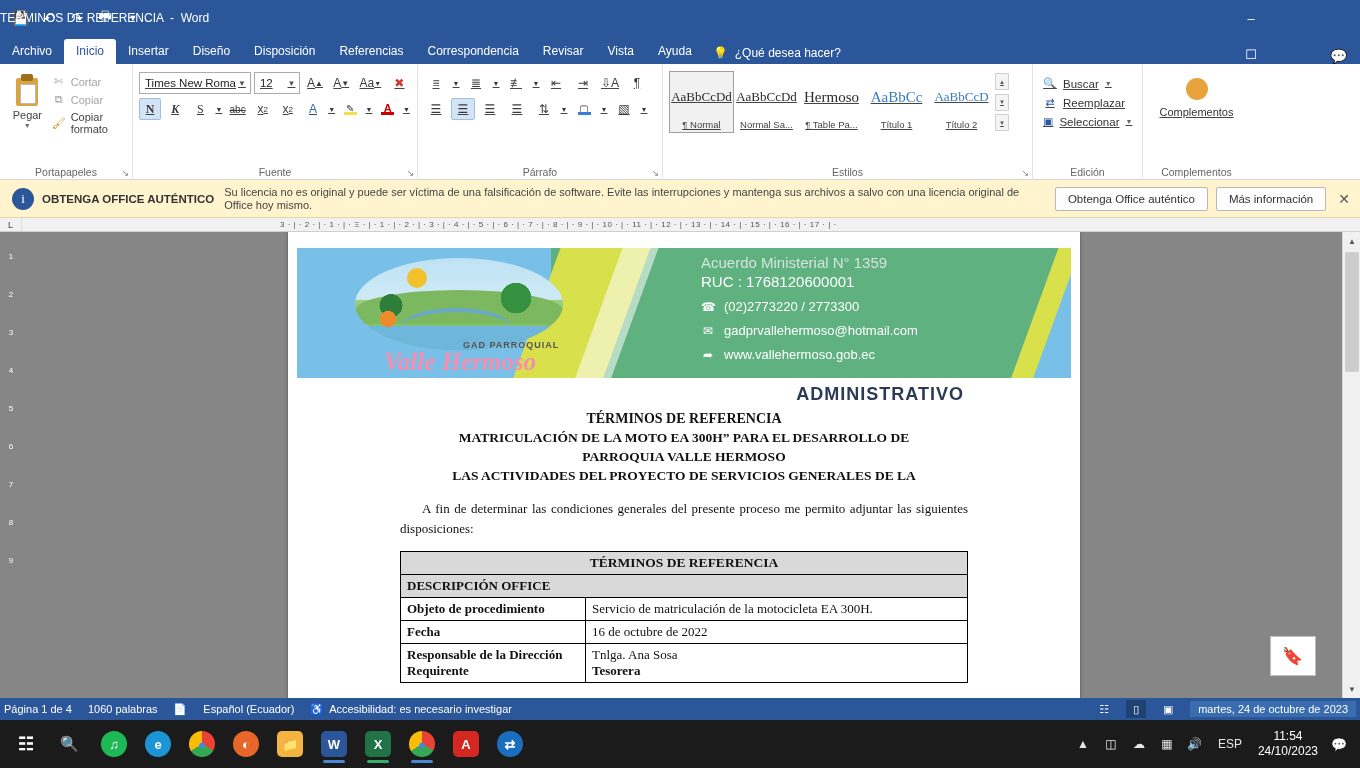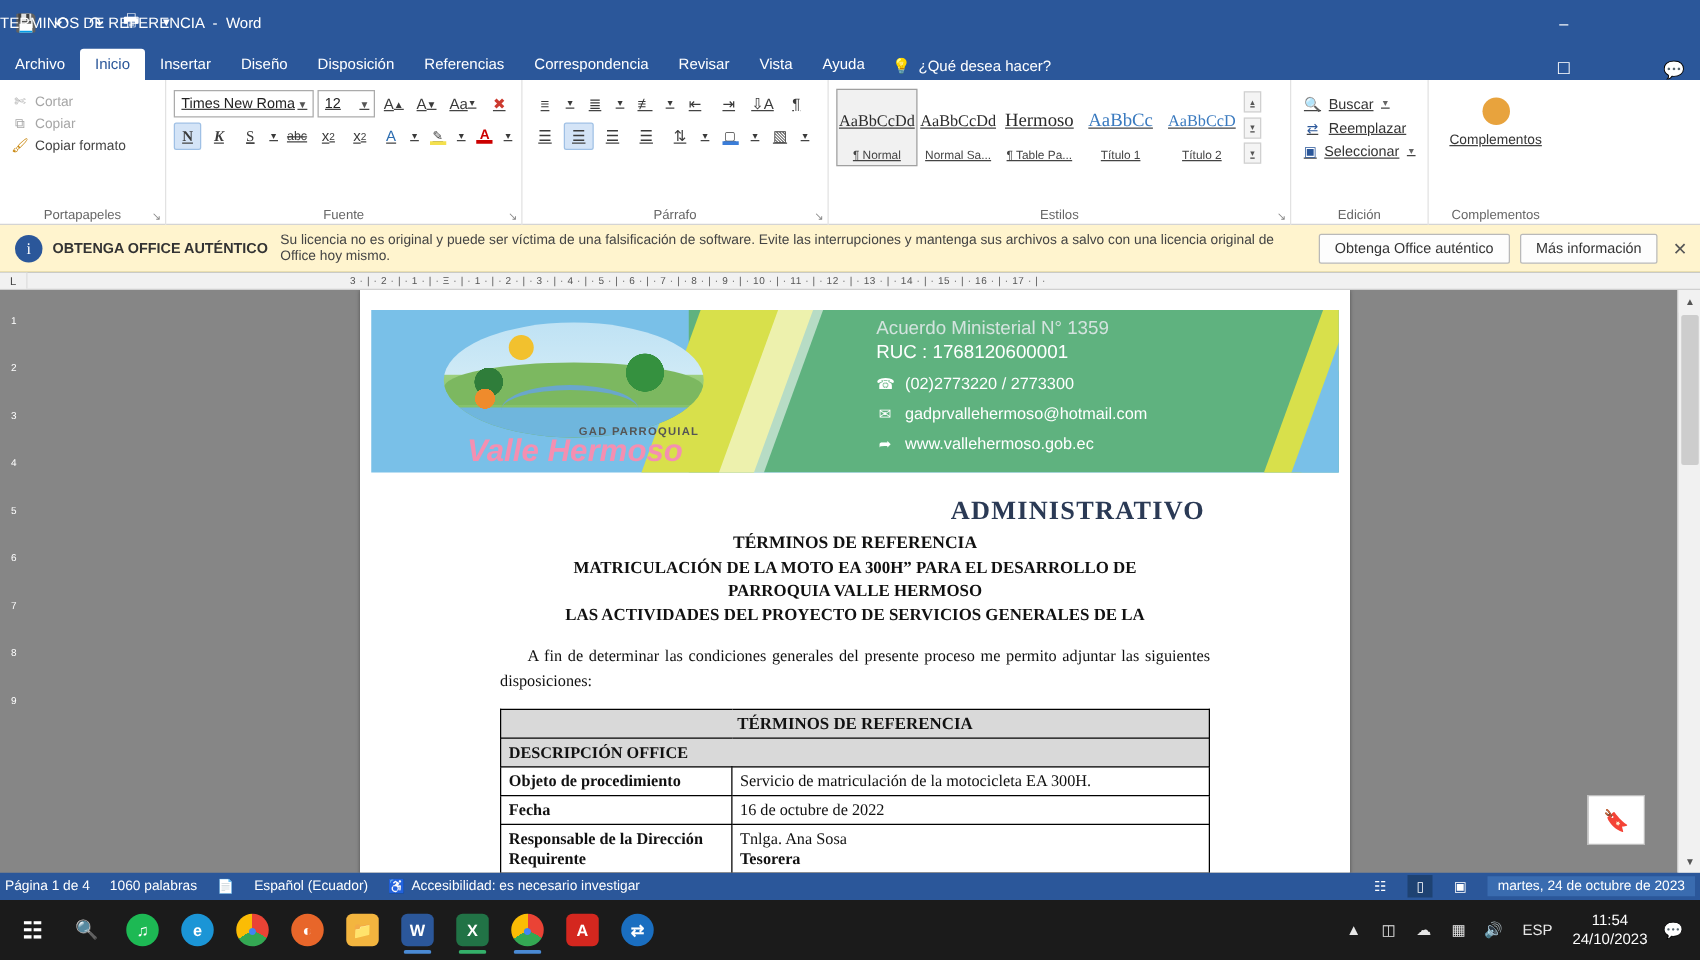--- a/index.html
+++ b/index.html
@@ -220,39 +220,39 @@
   }
   .lg-sun { position:absolute; left:52px; top:10px; width:20px; height:20px; border-radius:50%; background:#f2c12e; }
   .lg-hill { position:absolute; left:0; bottom:26px; width:100%; height:34px; background:#7cb860; border-radius:50% 50% 0 0 / 60% 60% 0 0; }
   .lg-bridge { position:absolute; left:46px; bottom:22px; width:110px; height:20px; border-top:4px solid #6aa7cc; border-radius:50% 50% 0 0 / 100% 100% 0 0; }
   .lg-water { position:absolute; left:0; bottom:0; width:100%; height:24px; background:#6fb6dd; }
   .lg-tree1 { position:absolute; left:24px; bottom:24px; width:24px; height:34px; background:radial-gradient(circle at 50% 40%, #2f7d3a 0 48%, transparent 49%); }
   .lg-tree2 { position:absolute; right:30px; bottom:22px; width:34px; height:46px; background:radial-gradient(circle at 50% 35%, #35913f 0 44%, transparent 45%); }
   .lg-flower { position:absolute; left:18px; bottom:18px; width:30px; height:26px; background:radial-gradient(circle at 50% 50%, #ef8b2c 0 40%, transparent 41%); }
   .logo-text {
     position:absolute; left:0; bottom:2px; width:100%; text-align:center;
-    font-family:Liberation Sans, sans-serif; font-style:italic; font-weight:bold;
+    font-family:Liberation Serif, serif; font-style:italic; font-weight:bold;
     font-size:25px; color:#f48fb1;
   }
   .logo-sub {
     position:absolute; left:118px; bottom:28px; font-size:9px; letter-spacing:1px;
     color:#555; font-weight:bold;
   }
   .hdr-info {
     position:absolute; right:40px; top:6px; width:330px; color:#fff;
     font-family:"Liberation Sans", sans-serif;
   }
   .hi-line1 { font-size:15px; color:#e8ecef; opacity:.85; }
   .hi-line2 { font-size:15px; margin-top:2px; }
   .hi-row { display:flex; align-items:center; gap:9px; font-size:13px; margin-top:9px; }
   .hi-ico { width:14px; text-align:center; font-size:12px; }
 
   .adm-title {
-    text-align:right; padding:6px 116px 0 0; font-size:21px; letter-spacing:1px;
-    color:#2b3a55; font-weight:bold; font-family:Liberation Serif, serif;margin-top:12px;
+    text-align:right; padding:6px 116px 0 0; font-size:18px; letter-spacing:1px;
+    color:#2b3a55; font-weight:bold; font-family:Liberation Sans, sans-serif;
   }
   .doc-body { padding:4px 112px 0 112px; color:#111; font-family:"Liberation Serif", serif; }
   .ttl-block { text-align:center; font-weight:bold; font-size:13.5px; line-height:19px; }
   .ttl-block .l1 { font-size:14px; }
   .para {
     margin-top:14px; font-size:13px; line-height:20px; text-align:justify;
     text-indent:22px;
   }
   table.tdr { width:100%; border-collapse:collapse; margin-top:12px; font-size:13px; }
   table.tdr td { border:1px solid #000; padding:3px 6px; vertical-align:top; }
@@ -349,20 +349,29 @@
     <span>¿Qué desea hacer?</span>
   </div>
   <div class="tabbar-right">
     <span style="font-size:14px;">💬</span>
   </div>
 </div>
 
 <div class="ribbon">
 
   <div class="group g-clip">
+    <div class="paste-col">
+      <div class="paste-icon">
+        <div class="clip-body"></div>
+          <div class="clip-top"></div>
+          <div class="clip-page"></div>
+      </div>
+      <div class="paste-label">Pegar</div>
+      <div class="paste-caret">▾</div>
+    </div>
     <div class="clip-items">
       <div class="clip-item">
         <span class="ci-ico">✄</span>
         <span>Cortar</span>
       </div>
       <div class="clip-item">
         <span class="ci-ico">⧉</span>
         <span>Copiar</span>
       </div>
       <div class="clip-item enabled">

